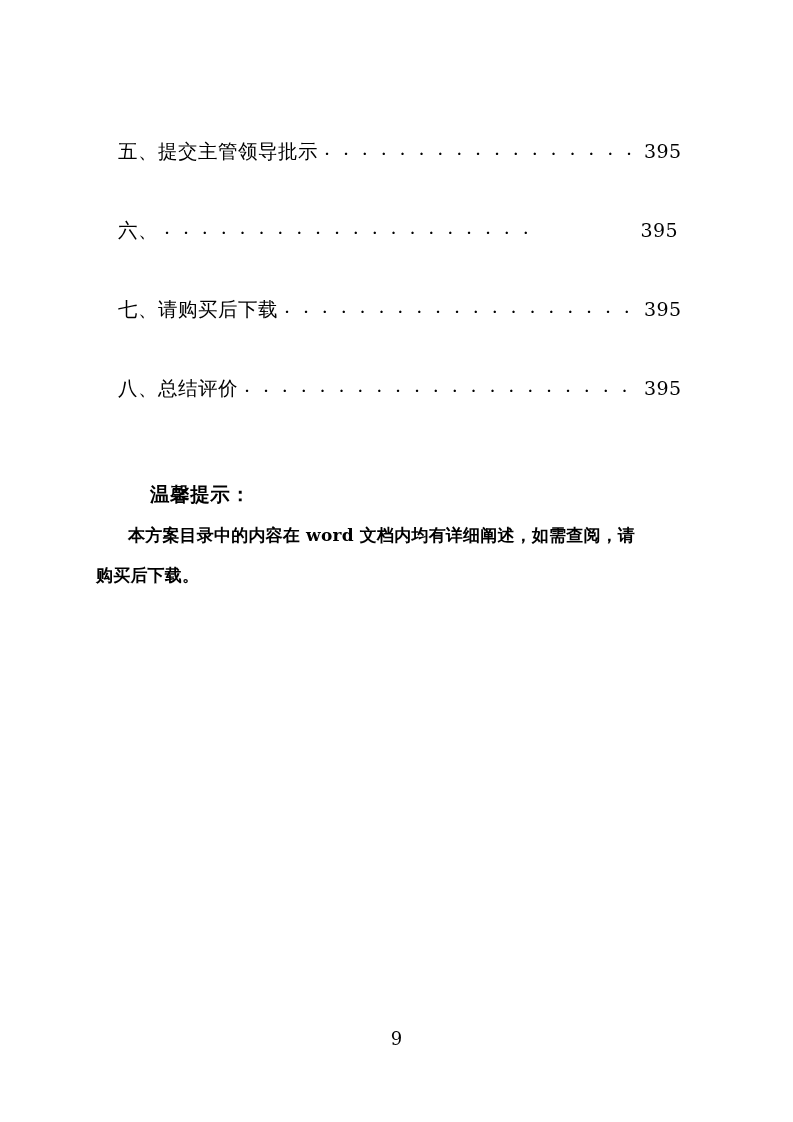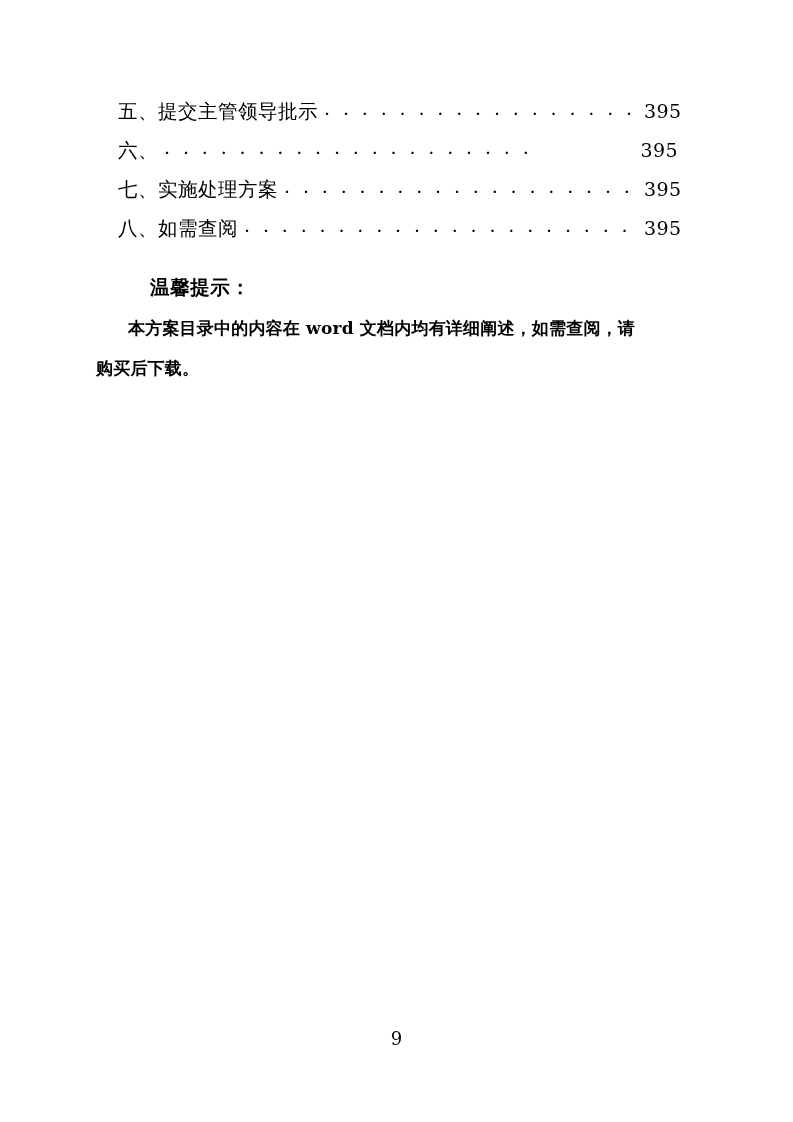--- a/index.html
+++ b/index.html
@@ -62,25 +62,26 @@
     letter-spacing: 3.4px;
     color: #000;
     white-space: nowrap;
   }
   .toc-page {
     font-size: 19px;
     padding-left: 2px;
     min-width: 34px;
     text-align: center;
     letter-spacing: 0.4px;
+    margin-top: 40px;
   }
 
   
   .notice {
-    margin-top: 20px;
+    margin-top: 67px;
   }
   .notice-title {
     font-size: 19.5px;
     font-weight: bold;
     line-height: 40px;
     text-indent: 0;
     padding-left: 32px;
     letter-spacing: 0.6px;
   }
   .notice-body {
@@ -117,27 +118,27 @@
         <span class="toc-leader">. . . . . . . . . . . . . . . . . . . .</span>
         <span class="toc-page">395</span>
       </li>
       <li class="toc-entry">
         <span class="toc-num">六、</span>
         <span class="toc-leader">. . . . . . . . . . . . . . . . . . . .</span>
         <span class="toc-page">395</span>
       </li>
       <li class="toc-entry">
         <span class="toc-num">七、</span>
-        <span class="toc-title">实施处理方案</span>
+        <span class="toc-title">请购买后下载</span>
         <span class="toc-leader">. . . . . . . . . . . . . . . . . . . . . . . .</span>
         <span class="toc-page">395</span>
       </li>
       <li class="toc-entry">
         <span class="toc-num">八、</span>
-        <span class="toc-title">如需查阅</span>
+        <span class="toc-title">总结评价</span>
         <span class="toc-leader">. . . . . . . . . . . . . . . . . . . . . . . . . . .</span>
         <span class="toc-page">395</span>
       </li>
     </ul>
 
     <div class="notice">
       <div class="notice-title">温馨提示：</div>
       <div class="notice-body">本方案目录中的内容在 word 文档内均有详细阐述，如需查阅，请购买后下载。</div>
     </div>
 

